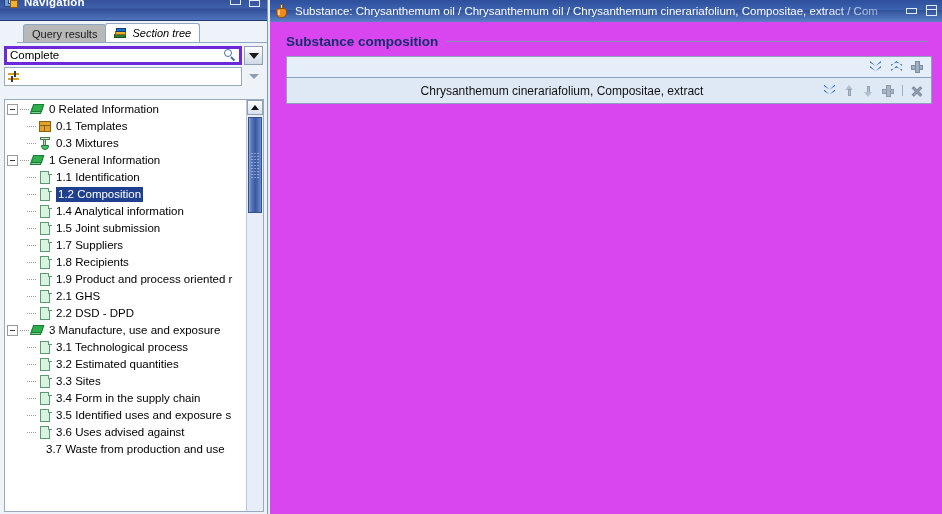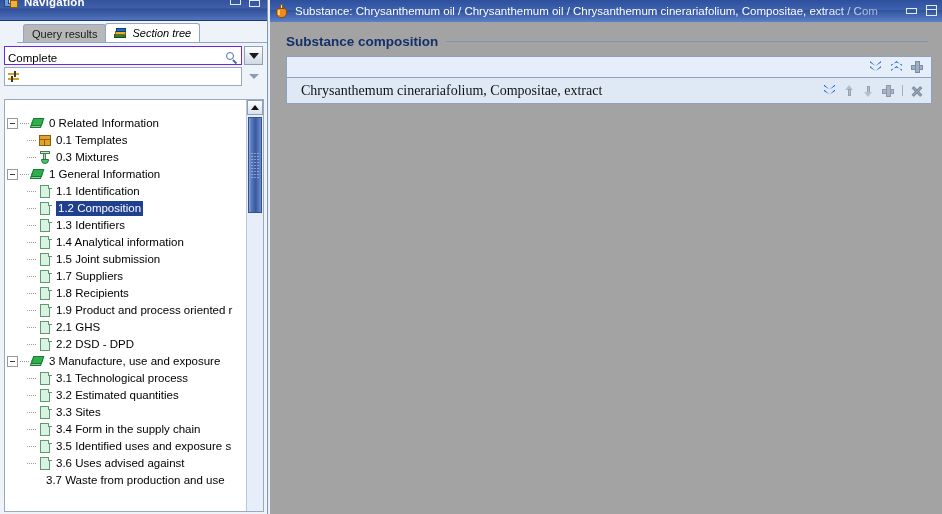--- a/index.html
+++ b/index.html
@@ -58,22 +58,22 @@
   .tab-ico{width:13px;height:12px;position:relative;}
   .tab-ico i{position:absolute;display:block;border:1px solid #5a5a2a;box-sizing:border-box;}
   .tab-ico .l1{left:0;top:7px;width:12px;height:4px;background:#2f7d32;border-color:#18521b;}
   .tab-ico .l2{left:1px;top:4px;width:11px;height:4px;background:#e8b12c;border-color:#8a6410;}
   .tab-ico .l3{left:2px;top:1px;width:10px;height:4px;background:#1b6fbf;border-color:#0d3f74;}
 
   
   .nav-body{padding:3px 4px 0 4px;box-sizing:border-box;}
   .row-search{display:flex;align-items:stretch;height:19px;margin-bottom:2px;}
   .search-field{
-    flex:1 1 auto;background:#fff;border:1px solid #6d28d9;
-    display:flex;align-items:flex-end;padding:0 3px;box-sizing:border-box;position:relative;
+    flex:1 1 auto;background:#fff;border:3px solid #6d28d9;
+    display:flex;align-items:flex-start;padding:0 3px;box-sizing:border-box;position:relative;
   }
   .search-field .val{flex:1 1 auto;font-size:11.5px;color:#000;}
   .mag{width:12px;height:12px;position:relative;flex:0 0 auto;}
   .mag:before{content:"";position:absolute;left:0;top:0;width:8px;height:8px;border:1.6px solid #4a6fa5;border-radius:50%;box-sizing:border-box;}
   .mag:after{content:"";position:absolute;left:7px;top:7px;width:5px;height:1.8px;background:#4a6fa5;transform:rotate(45deg);transform-origin:left center;}
   .dropbtn{
     width:19px;margin-left:2px;
     background:linear-gradient(to bottom,#fdfdfd,#cfd9e6);
     border:1px solid #8fa0b6;
     display:flex;align-items:center;justify-content:center;box-sizing:border-box;
@@ -95,21 +95,21 @@
     display:flex;align-items:center;justify-content:center;
   }
   .caret-down-sm{width:0;height:0;border-left:5px solid transparent;border-right:5px solid transparent;border-top:5px solid #8c9cb0;}
 
   
   .tree-wrap{
     position:absolute;left:4px;top:99px;width:260px;bottom:2px;
     background:#ffffff;border:1px solid #9aa9bd;box-sizing:border-box;
     overflow:hidden;display:flex;
   }
-  .tree{flex:1 1 auto;position:relative;overflow:hidden;padding-top:15px;}
+  .tree{flex:1 1 auto;position:relative;overflow:hidden;padding-top:1px;}
   .tnode{
     height:17px;display:flex;align-items:center;white-space:nowrap;
     position:relative;box-sizing:border-box;
   }
   .indent0{padding-left:2px;}
   .indent1{padding-left:22px;}
   .toggle{
     width:11px;height:11px;border:1px solid #9a9a9a;background:#fdfdfd;
     position:relative;flex:0 0 auto;margin-right:2px;box-sizing:border-box;
   }
@@ -172,21 +172,21 @@
   .flask .neck{position:absolute;left:6px;top:0px;width:3px;height:5px;background:#f3e3c6;border:1px solid #8a5a14;box-sizing:border-box;}
   .flask .body{position:absolute;left:2px;top:4px;width:11px;height:10px;background:#ef8a21;border:1px solid #8a4d0c;border-radius:3px 3px 5px 5px;box-sizing:border-box;}
   .flask .shine{position:absolute;left:4px;top:6px;width:2px;height:5px;background:#ffd39a;opacity:.85;}
   .doc-title{
     font-size:11.5px;color:#ffffff;white-space:nowrap;flex:1 1 auto;overflow:hidden;
     -webkit-mask-image:linear-gradient(to right,#000 0%,#000 86%,rgba(0,0,0,.25) 100%);
             mask-image:linear-gradient(to right,#000 0%,#000 86%,rgba(0,0,0,.25) 100%);
   }
   .doc-winbtns{display:flex;align-items:center;gap:7px;padding-right:2px;flex:0 0 auto;}
 
-  .doc-body{position:absolute;left:0;right:0;top:22px;bottom:0;background:#a3a3a3;}
+  .doc-body{position:absolute;left:0;right:0;top:22px;bottom:0;background:#d946ef;text-align:center;}
   .section-head{
     display:flex;align-items:center;gap:8px;
     padding:12px 14px 0 16px;
   }
   .section-title{font-size:13.5px;font-weight:bold;color:#14306b;white-space:nowrap;}
   .section-rule{flex:1 1 auto;height:1px;background:#7f93b3;}
 
   .panel{
     margin:7px 10px 0 16px;
     border:1px solid #8ea2bd;background:#dfe9f6;box-sizing:border-box;
@@ -194,21 +194,21 @@
   .panel-header{
     height:21px;background:#e6eefa;border-bottom:1px solid #8ea2bd;
     display:flex;align-items:center;justify-content:flex-end;
     padding-right:8px;gap:8px;box-sizing:border-box;
   }
   .panel-rowwrap{background:#dfe9f6;padding:0;}
   .panel-row{
     height:25px;display:flex;align-items:center;
     padding:0 8px 0 14px;box-sizing:border-box;
   }
-  .row-label{flex:1 1 auto;font-size:14px;color:#111;white-space:nowrap;font-family:Liberation Serif, serif;}
+  .row-label{flex:1 1 auto;font-size:12px;color:#111;white-space:nowrap;}
   .row-actions{display:flex;align-items:center;gap:8px;flex:0 0 auto;}
 
   
   .chev{width:13px;height:12px;position:relative;display:inline-block;}
   .chev i{position:absolute;left:1px;width:11px;height:5px;}
   .chev.dn i{clip-path:polygon(0 0,50% 100%,100% 0,100% 30%,50% 100%,0 30%);}
   .chev.up i{clip-path:polygon(0 100%,50% 0,100% 100%,100% 70%,50% 30%,0 70%);}
   .chev i.t{top:0px;}
   .chev i.b{top:5px;}
   .chev.blue i{background:#1b63c6;}
@@ -342,28 +342,20 @@
             </span>
             <span class="tlabel">1.1 Identification</span>
           </div>
           <div class="tnode indent1 selected">
             <span class="tline"></span>
             <span class="ico doc">
               <span class="p"></span>
               <span class="f"></span>
             </span>
             <span class="tlabel">1.2 Composition</span>
-          </div>
-          <div class="tnode indent1">
-            <span class="tline"></span>
-            <span class="ico doc">
-              <span class="p"></span>
-              <span class="f"></span>
-            </span>
-            <span class="tlabel">1.3 Identifiers</span>
           </div>
           <div class="tnode indent1">
             <span class="tline"></span>
             <span class="ico doc">
               <span class="p"></span>
               <span class="f"></span>
             </span>
             <span class="tlabel">1.4 Analytical information</span>
           </div>
           <div class="tnode indent1">

